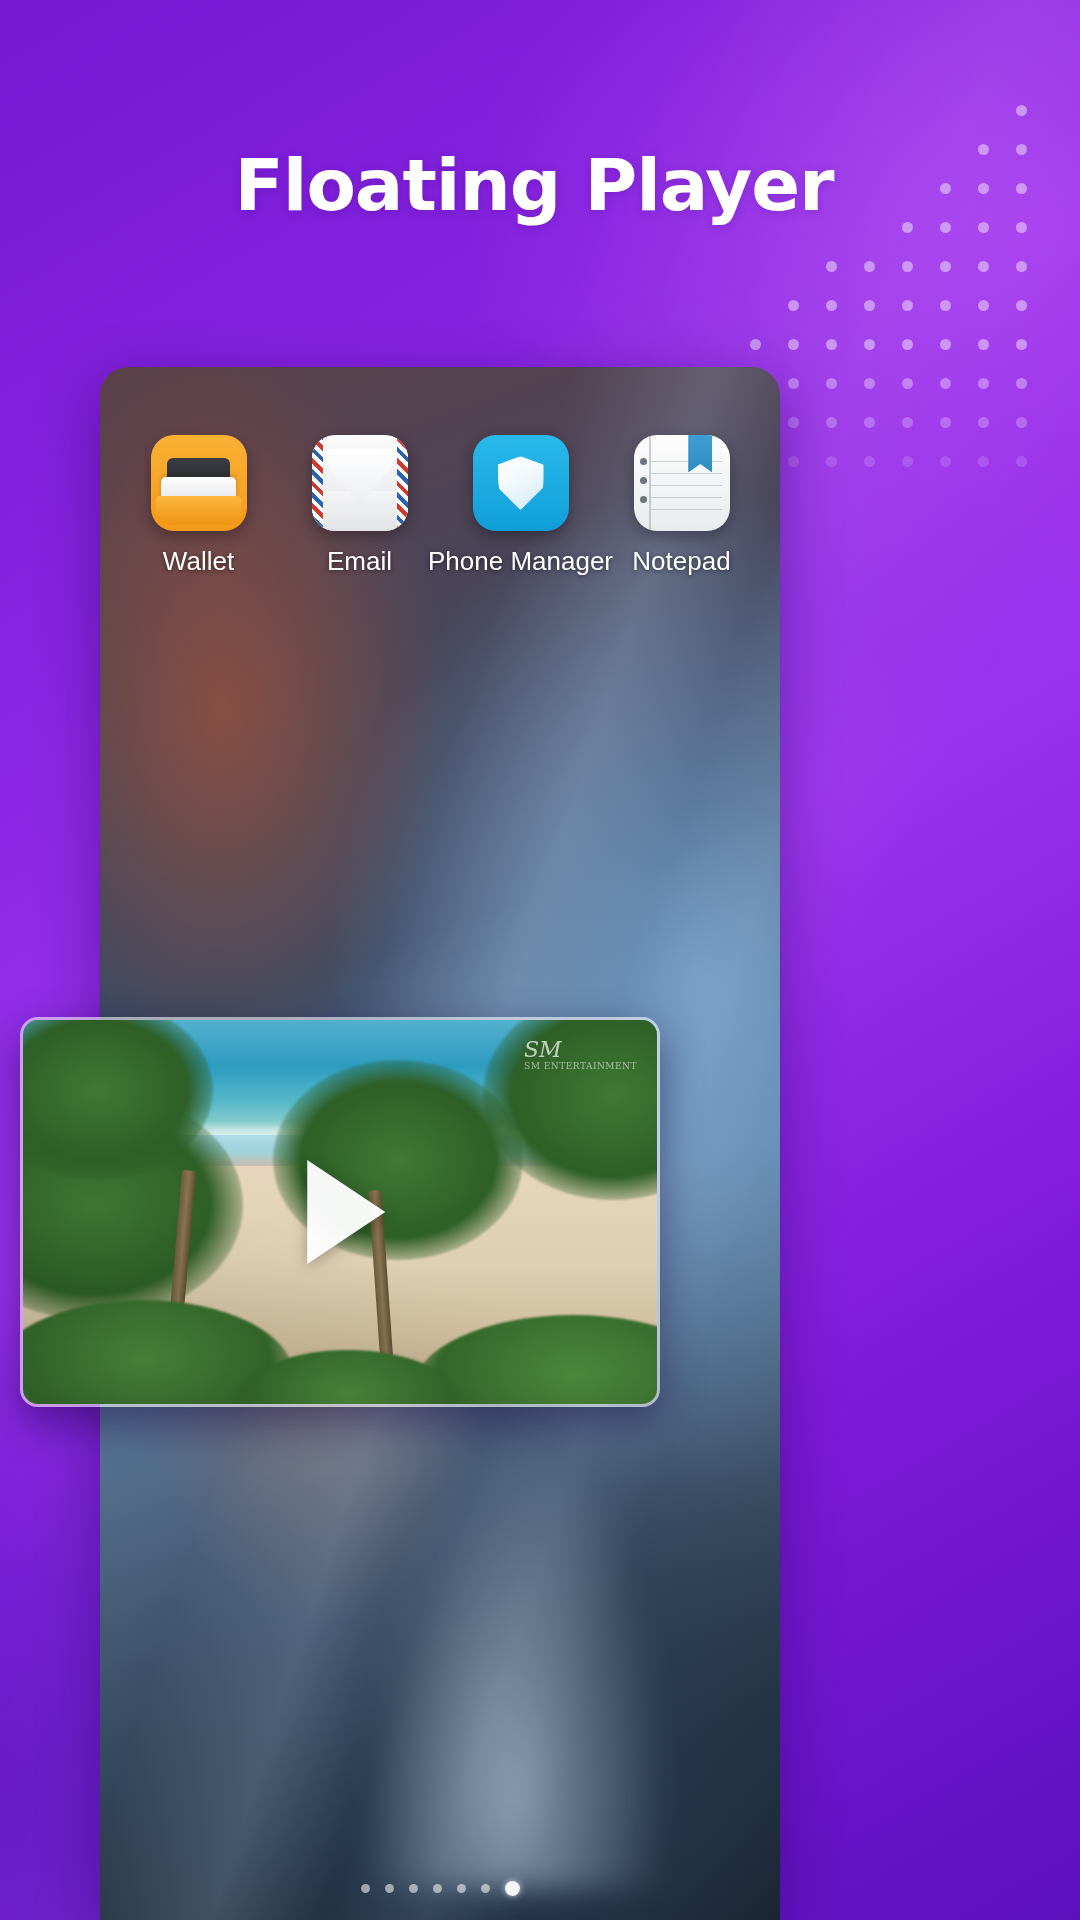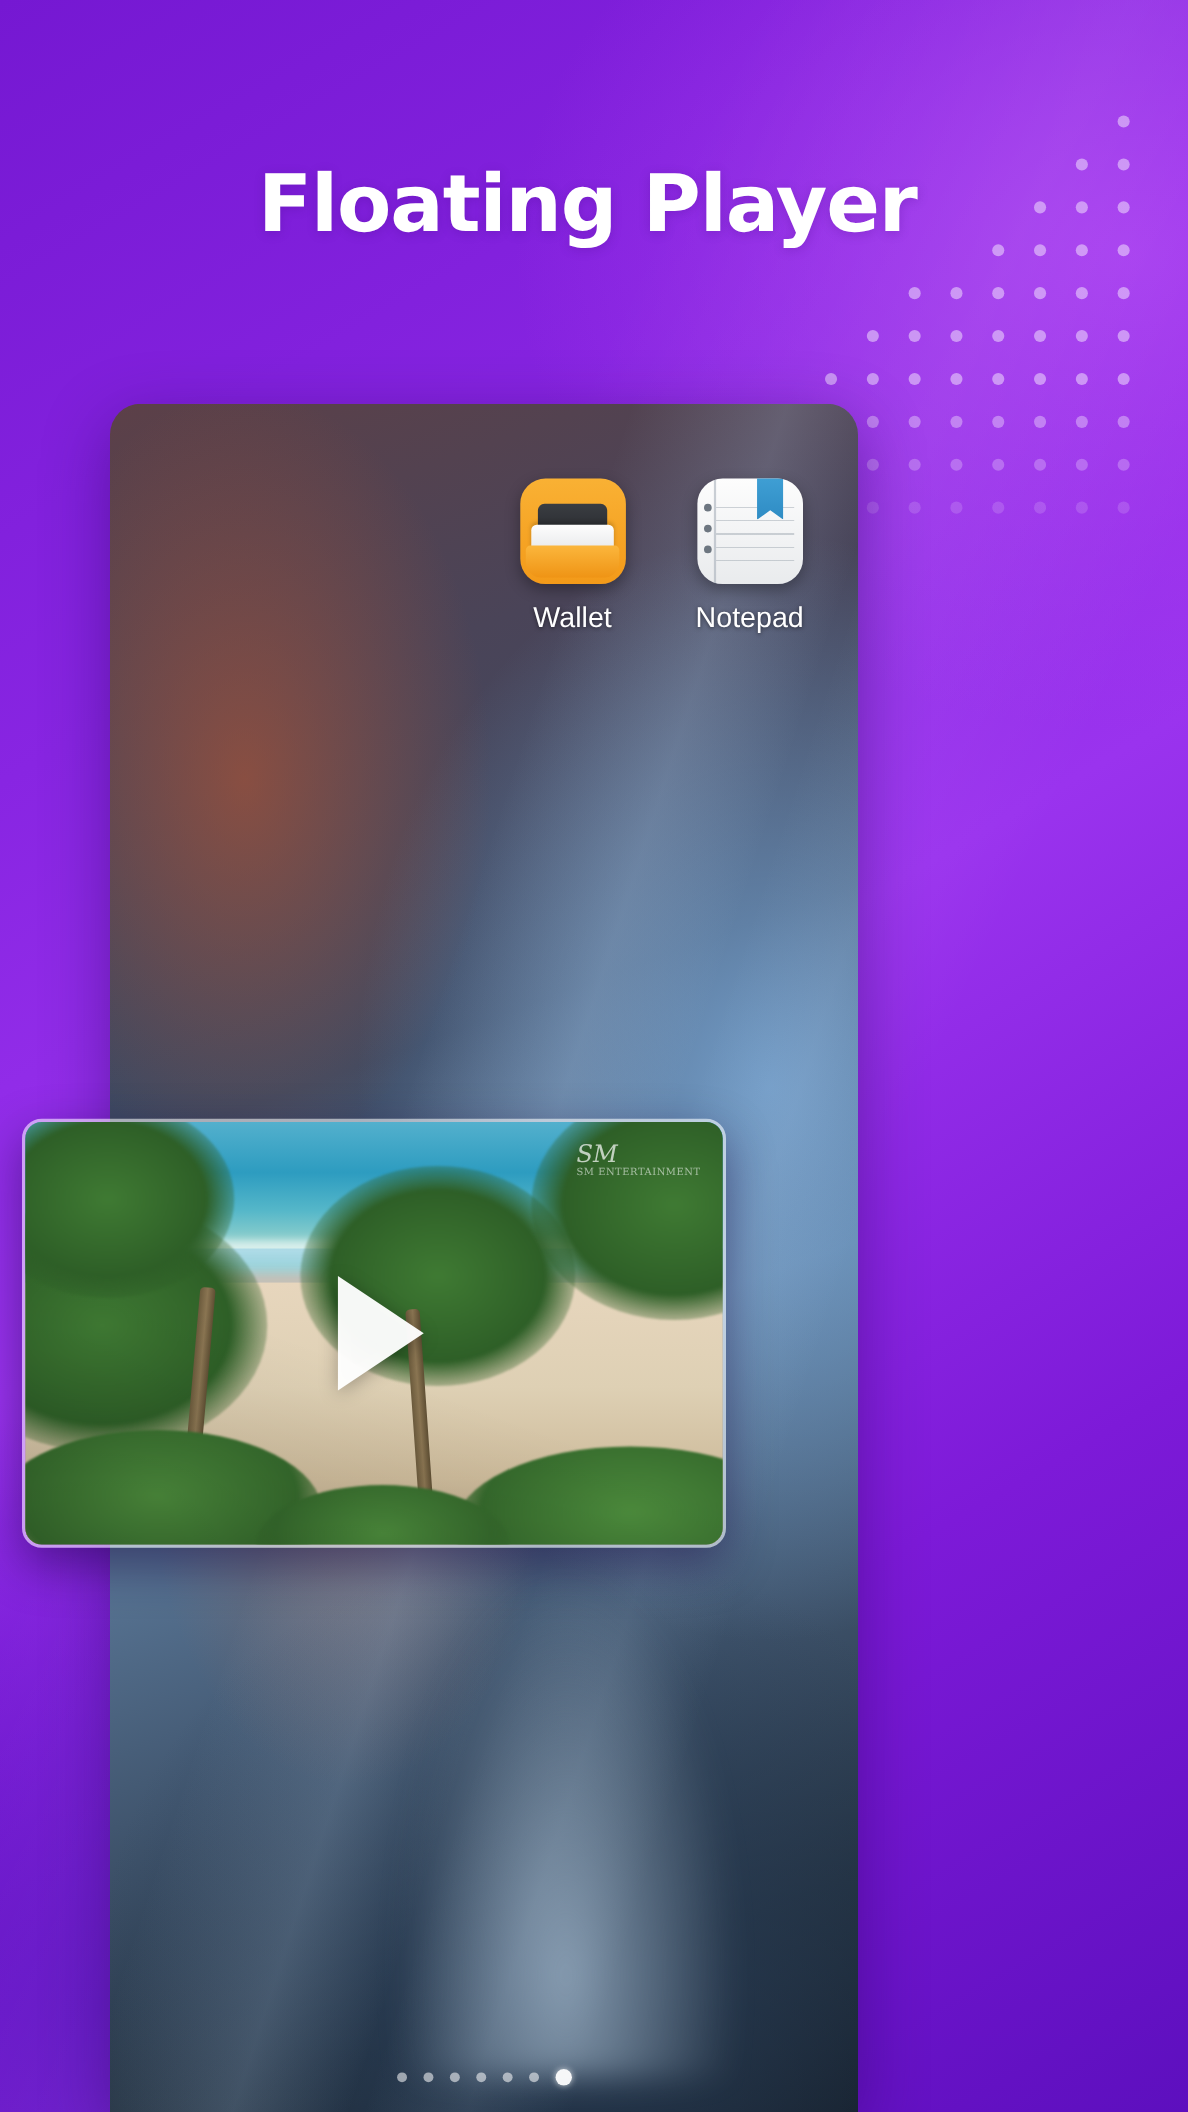--- a/index.html
+++ b/index.html
@@ -78,21 +78,20 @@
     position:absolute; left:38%; bottom:2%; width:46%; height:30%;
     background:radial-gradient(ellipse at 50% 80%, rgba(210,232,250,0.55) 0%, rgba(170,205,235,0.0) 70%);
     filter:blur(14px);
   }
 
   
   #grid {
     position:absolute; left:0; right:0; top:68px;
     display:flex; flex-wrap:wrap;
     padding:0 18px;
-    justify-content:flex-end;
   }
   .app {
     width:25%;
     display:flex; flex-direction:column; align-items:center;
     margin-bottom:26px;
   }
   .appicon {
     width:96px; height:96px;
     border-radius:23px;
     position:relative;
@@ -391,22 +390,37 @@
     <div class="app">
       <div class="appicon ic-wallet">
         <div class="w-dark"></div>
           <div class="w-card"></div>
           <div class="w-front"></div>
       </div>
       <div class="applabel">Wallet</div>
     </div>
 
 
-
-
+    <div class="app">
+      <div class="appicon ic-email">
+        <div class="e-body"></div>
+          <div class="e-flap"></div>
+        <div class="e-strL"></div>
+          <div class="e-strR"></div>
+      </div>
+      <div class="applabel">Email</div>
+    </div>
+
+
+    <div class="app">
+      <div class="appicon ic-phmgr">
+        <div class="p-shield"></div>
+      </div>
+      <div class="applabel">Phone Manager</div>
+    </div>
 
     <div class="app">
       <div class="appicon ic-note">
         <div class="n-lines"></div>
           <div class="n-margin"></div>
         <div class="n-hole n-h1"></div>
           <div class="n-hole n-h2"></div>
           <div class="n-hole n-h3"></div>
         <div class="n-mark"></div>
       </div>

